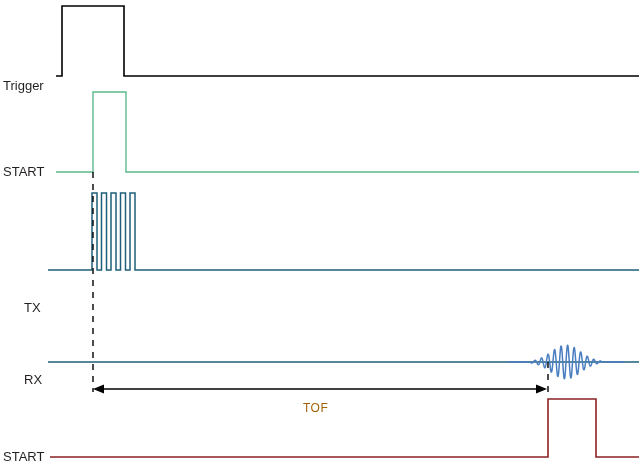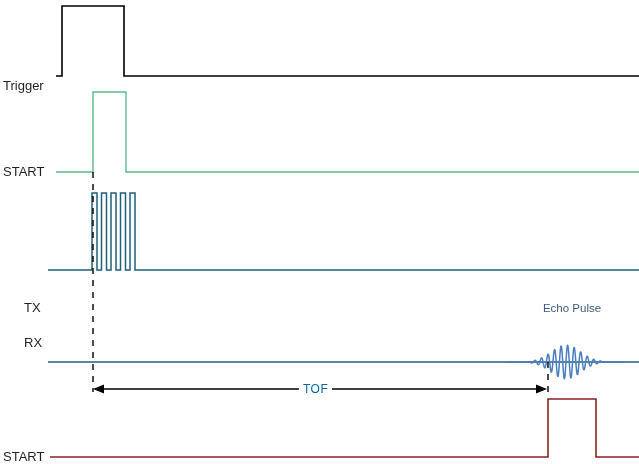--- a/index.html
+++ b/index.html
@@ -18,40 +18,40 @@
   .row-label {
     position: absolute;
     font-size: 13px;
     color: #231f20;
     white-space: nowrap;
     line-height: 1;
   }
   #label-trigger { left: 3px;  top: 79px; }
   #label-start   { left: 3px;  top: 165px; text-align: center; }
   #label-tx      { left: 24px; top: 263px; margin-top: 38px; }
-  #label-rx      { left: 24px; top: 336px; }
+  #label-rx      { left: 24px; top: 373px; }
   #label-stop    { left: 3px;  top: 450px; }
 
   #echo-caption {
     position: absolute;
     left: 527px;
     top: 301px;
     width: 90px;
     text-align: center;
     font-size: 11.5px;
     line-height: 14px;
     color: #3d5a80;
     white-space: nowrap;
   }
   #tof-caption {
     position: absolute;
     left: 299px;
-    top: 382px;
+    top: 401px;
     font-size: 12px;
-    color: #0369a1;
+    color: #a16207;
     letter-spacing: 0.5px;
     background: #ffffff;
     padding: 0 4px;
     line-height: 14px;
   }
   svg#waveforms {
     position: absolute;
     left: 0;
     top: 0;
   }
@@ -84,18 +84,17 @@
     <polygon points="547,389 536,384.5 536,393.5" fill="#000000"></polygon>
   </svg>
 
   <div class="row-label" id="label-trigger">Trigger</div>
   <div class="row-label" id="label-start">START</div>
   <div class="row-label" id="label-tx">TX</div>
   <div class="row-label" id="label-rx">RX</div>
   <div class="row-label" id="label-stop">START</div>
 
   <div id="echo-caption">
-    <div>Echo Pulse</div>
   </div>
 
   <div id="tof-caption">TOF</div>
 
 </div>
 
 </body></html>

